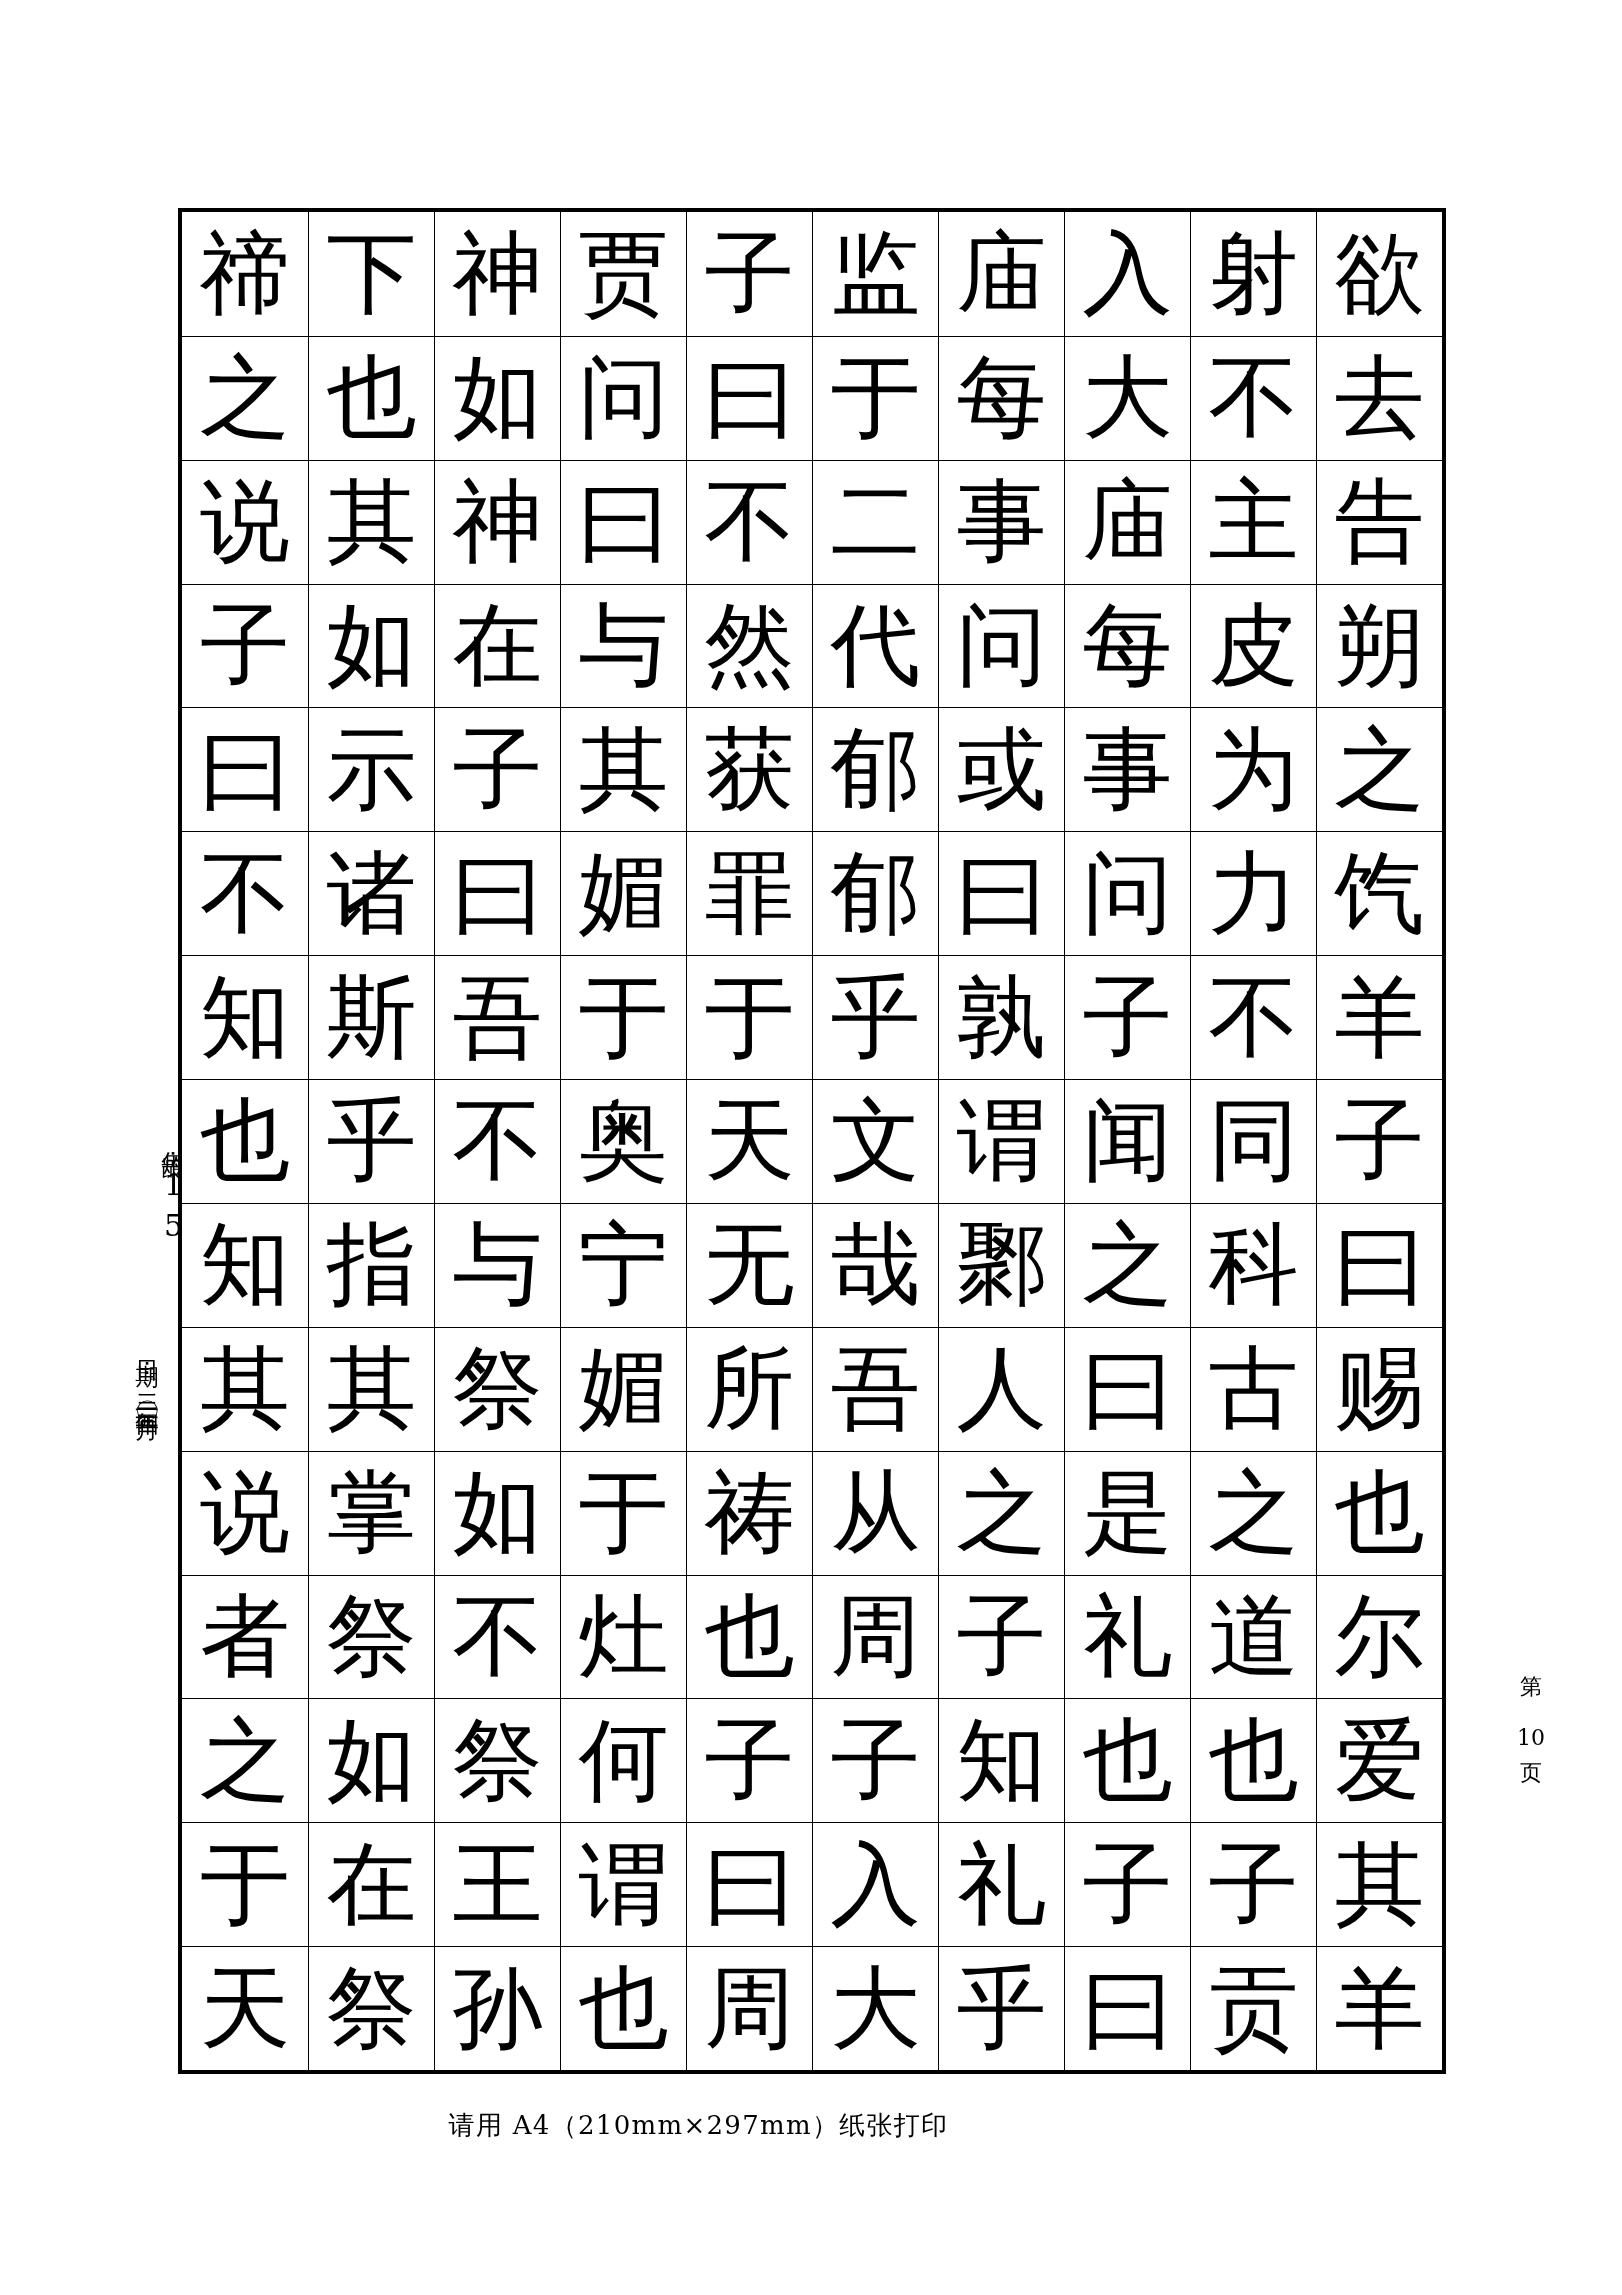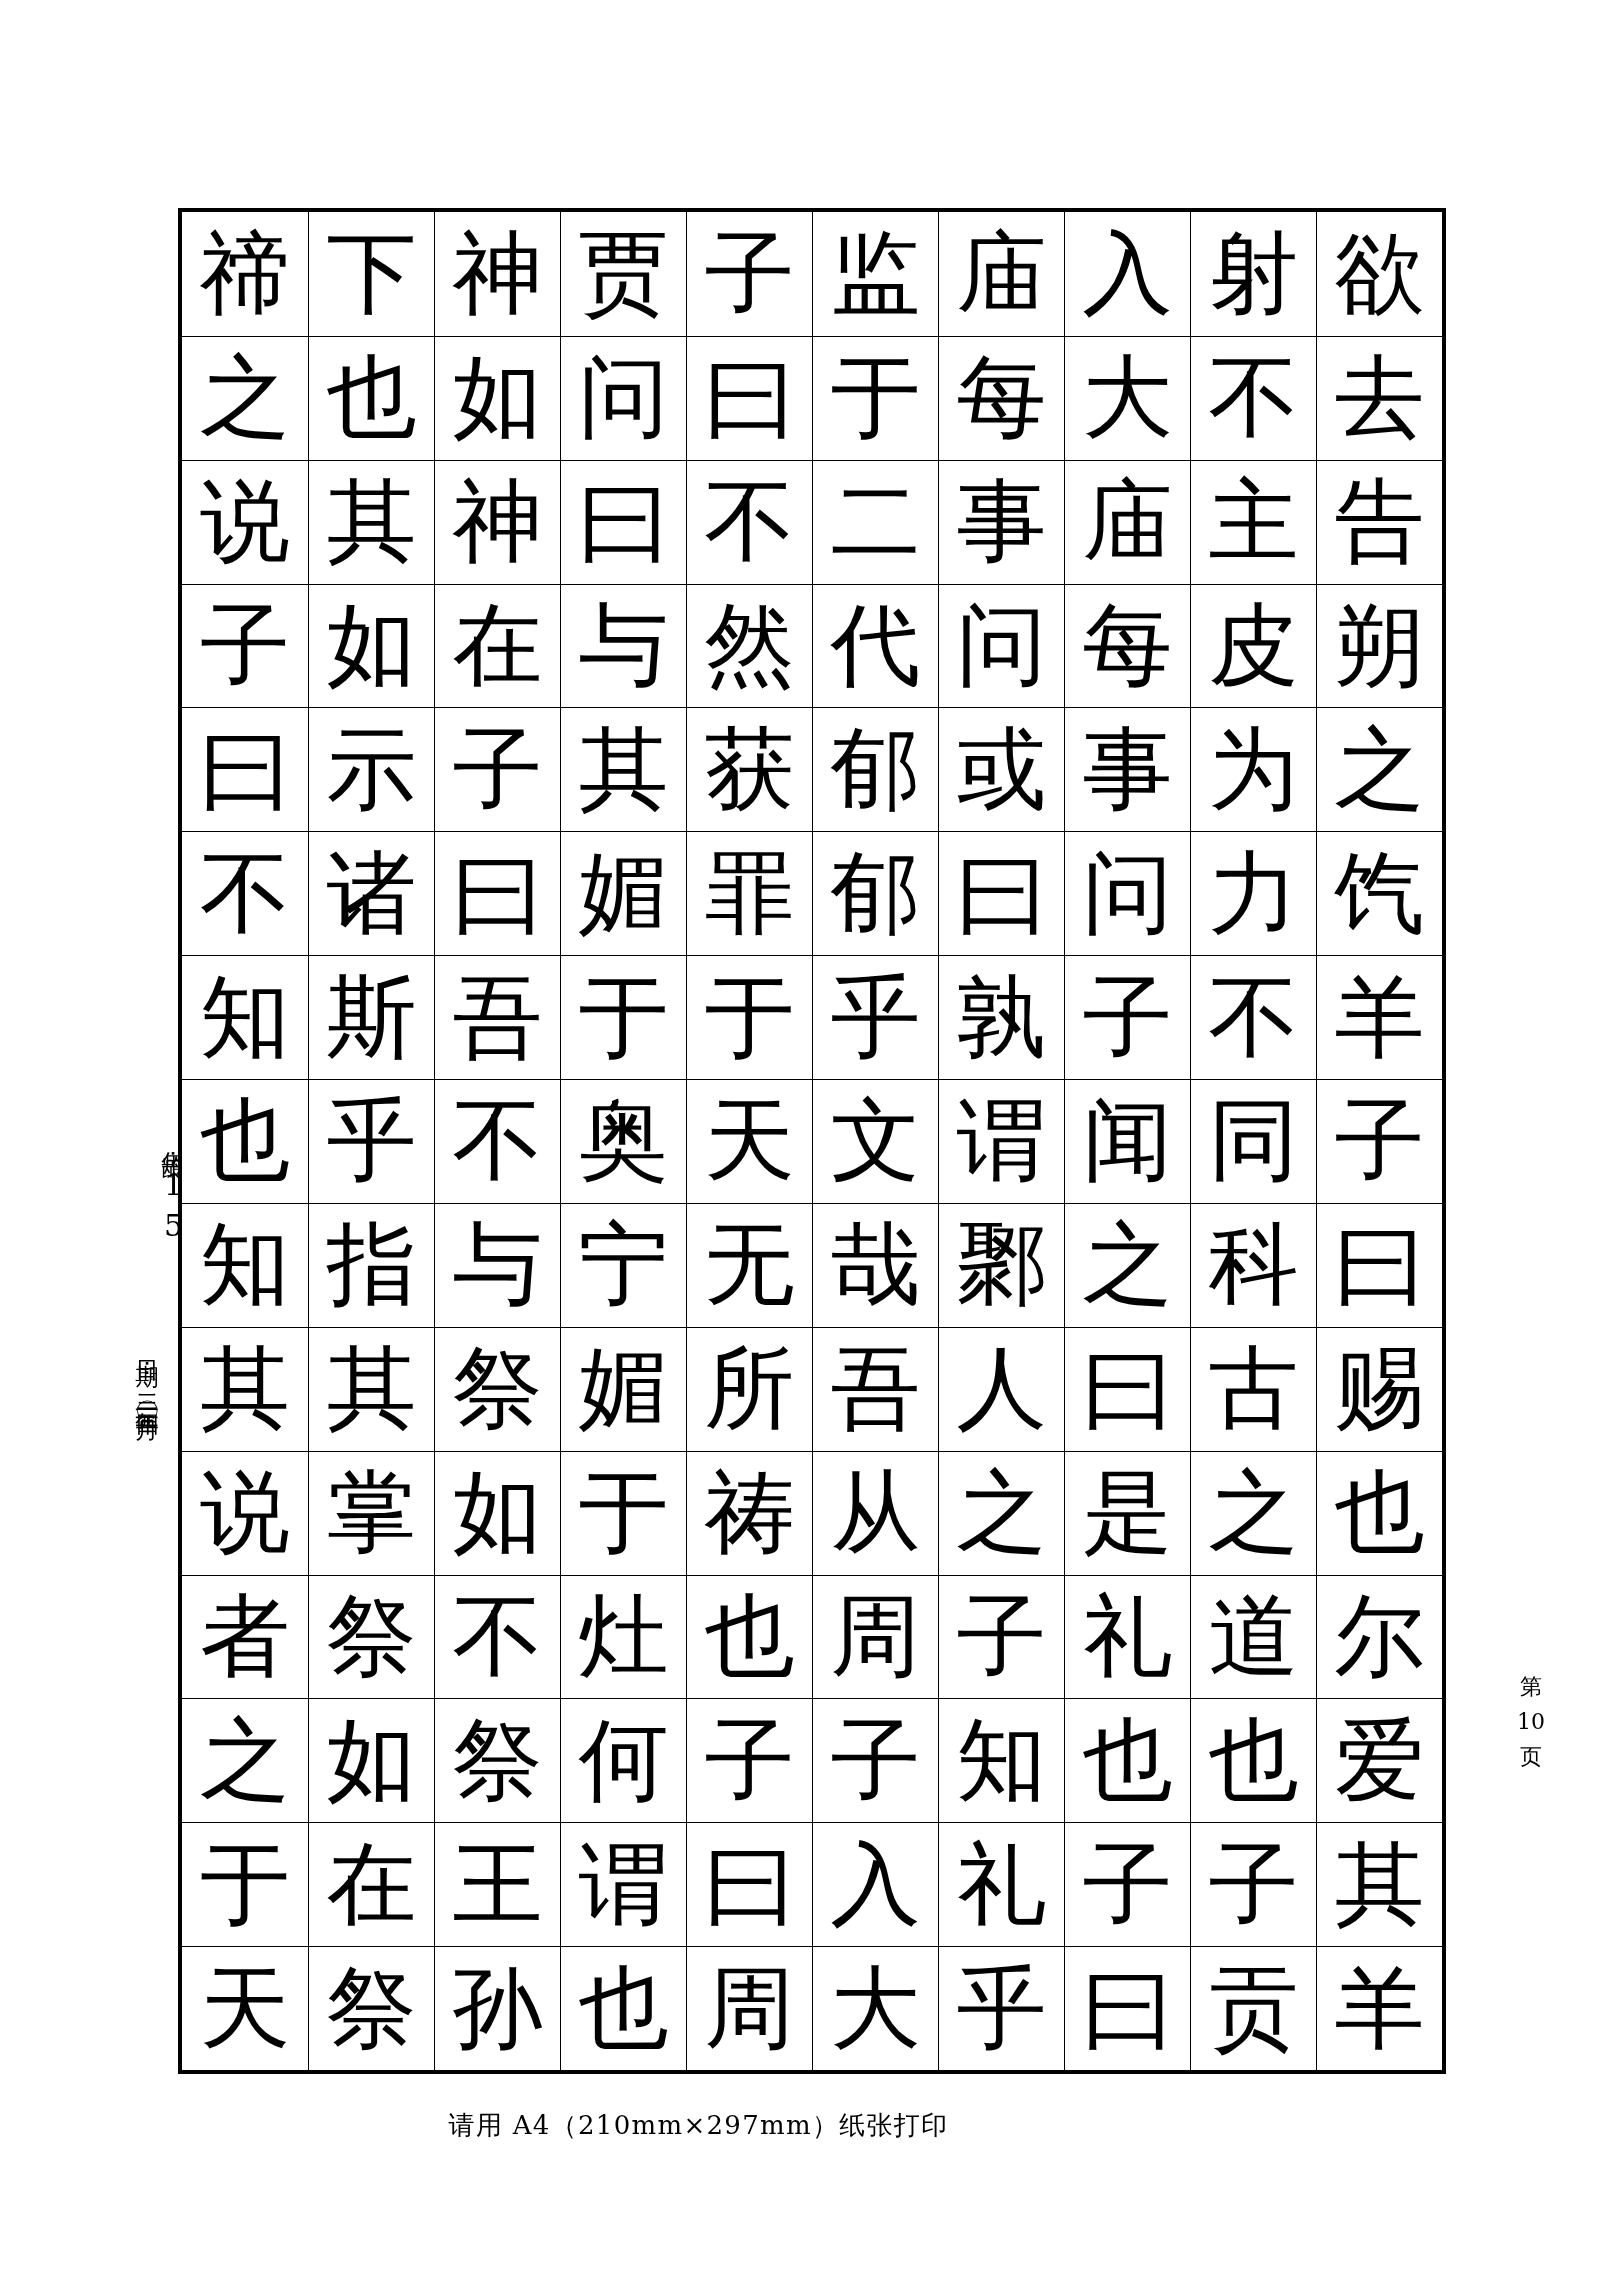--- a/index.html
+++ b/index.html
@@ -66,20 +66,21 @@
     display: flex;
     flex-direction: column;
     align-items: center;
     font-size: 22px;
     line-height: 1.6;
     color: #000;
   }
   #page-num .num {
     font-family: "DejaVu Serif", serif;
     font-size: 22px;
+    margin-top: 16px;
   }
 
   
   #grid-wrap {
     position: absolute;
     left: 178px;
     top: 208px;
     width: 1268px;
     height: 1866px;
     border: 4.6px solid #000;

